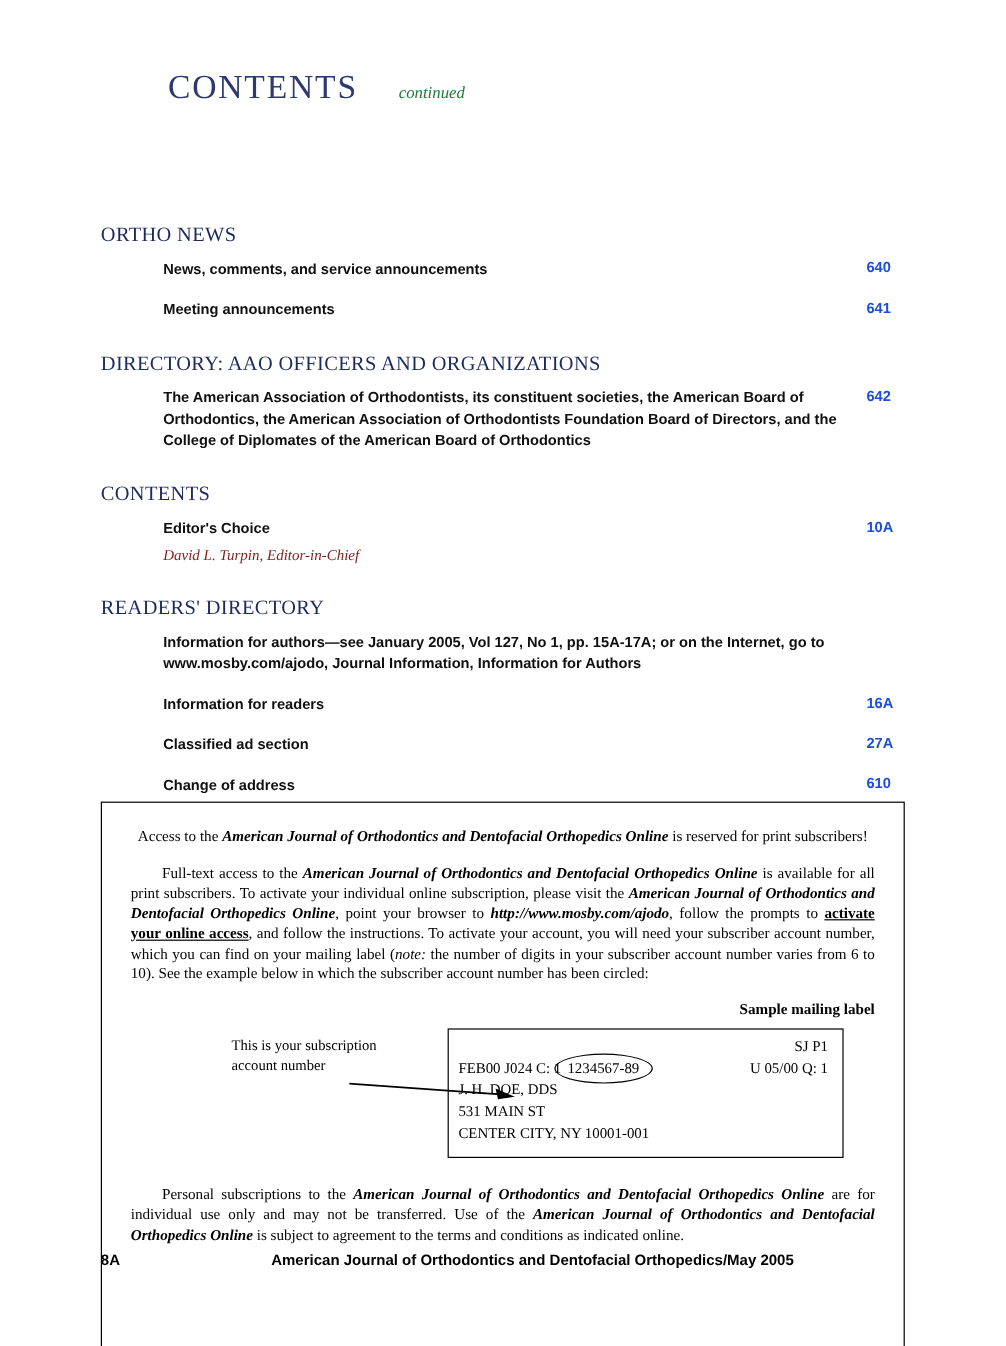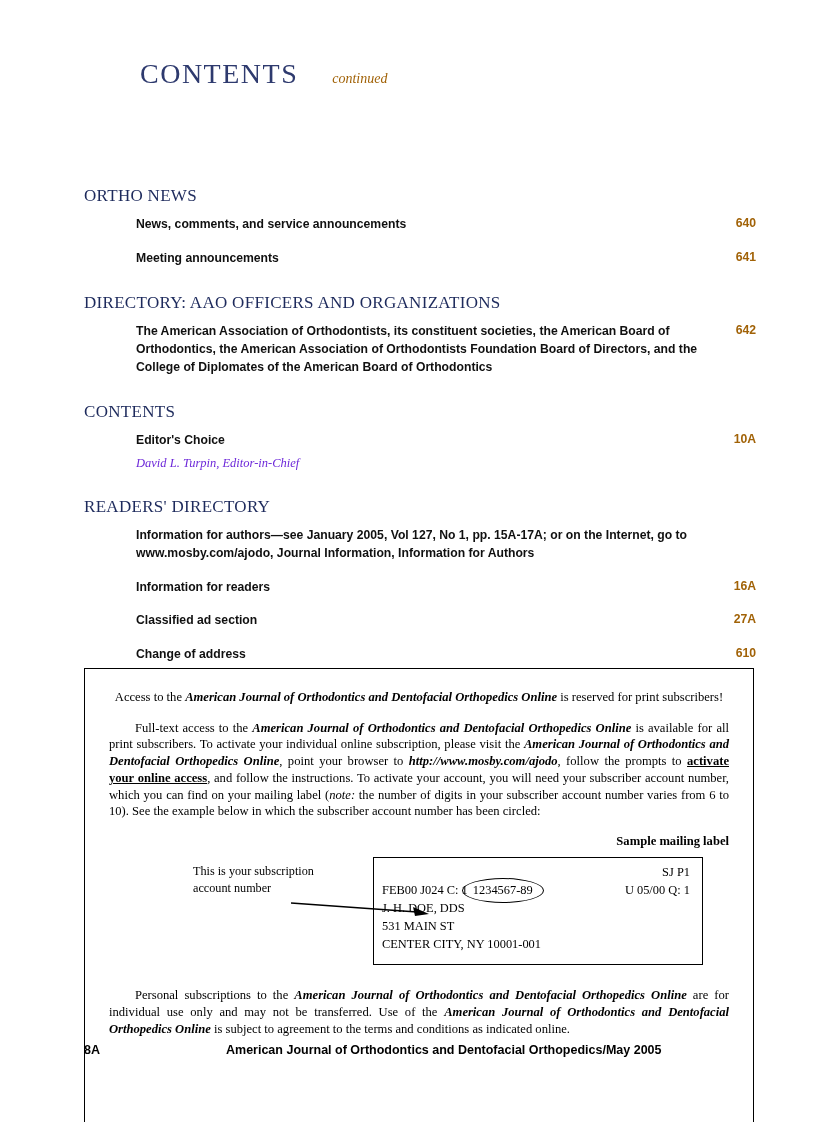--- a/index.html
+++ b/index.html
@@ -36,21 +36,21 @@
     letter-spacing: 1.5px;
     color: #2e3a6e;
     font-variant: small-caps;
     text-transform: uppercase;
   }
   .header-continued {
     margin-left: 34px;
     font-family: "Liberation Serif", serif;
     font-style: italic;
     font-size: 14px;
-    color: #a16207;
+    color: #15803d;
   }
 
   
   .toc {
     position: absolute;
     left: 84px;
     top: 170px;
     width: 672px;
   }
   .section-head {
@@ -76,31 +76,30 @@
     font-size: 12.2px;
     font-weight: bold;
     color: #101010;
     line-height: 1.45;
     max-width: 580px;
   }
   .entry-page {
     font-family: "Liberation Sans", sans-serif;
     font-size: 12.2px;
     font-weight: bold;
-    color: #a16207;
+    color: #1d4ed8;
     white-space: nowrap;
     margin-left: 16px;
     min-width: 34px;
-    text-align: right;
   }
   .entry-sub {
     font-family: "Liberation Serif", serif;
     font-style: italic;
     font-size: 12.5px;
-    color: #6d28d9;
+    color: #7f1d1d;
     padding-left: 52px;
     margin-top: -10px;
     margin-bottom: 16px;
   }
   .entry.nopage .entry-page { visibility: hidden; }
 
   
   .notice {
     position: absolute;
     left: 84px;

